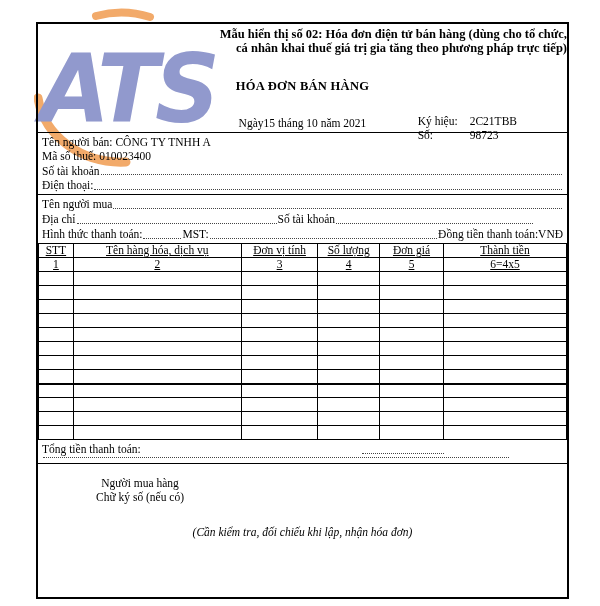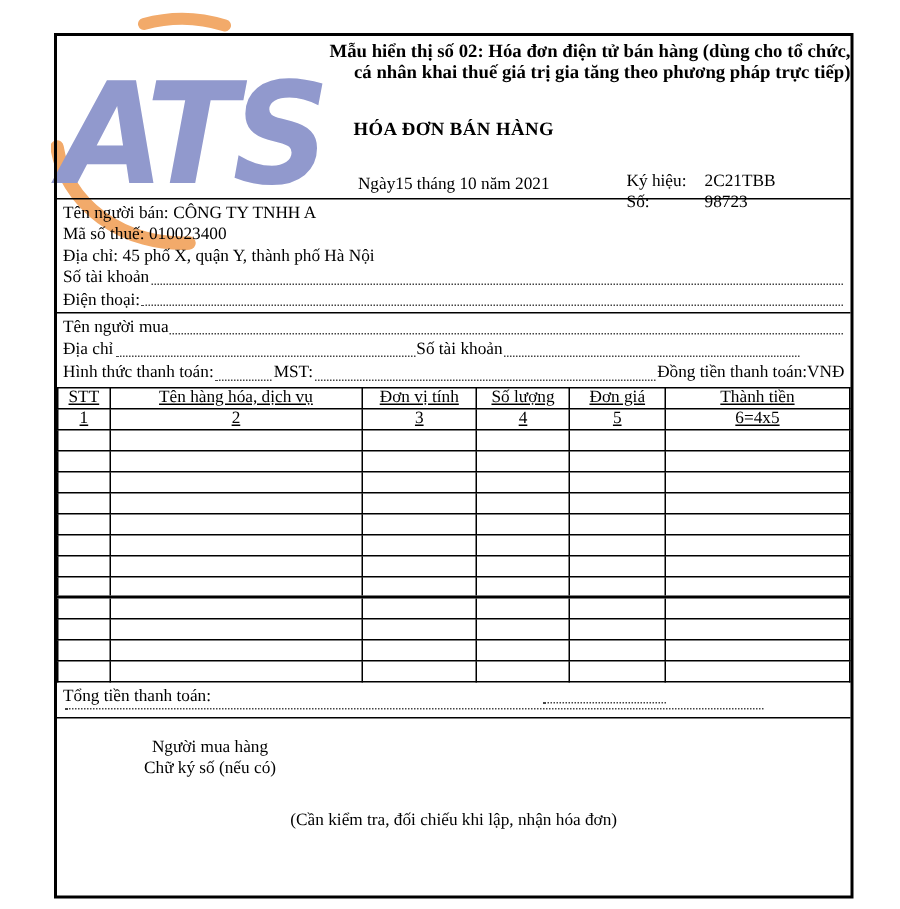--- a/index.html
+++ b/index.html
@@ -39,21 +39,21 @@
   table.items tr.thick td{border-bottom:2px solid #000;}
   
   .totals{font-size:11.5px;padding:2px 4px;border-bottom:1.5px solid #000;line-height:15px;}
   .sp{flex:1;}
   .w82{width:82px;}
   .w118{width:118px;}
   .mr54{margin-right:54px;}
   
   .signatures{display:flex;justify-content:space-between;padding:12px 38px 0 58px;font-size:11.5px;line-height:14px;gap:25px;}
   .sig-block{text-align:center;}
-  .footer-note{text-align:center;margin-top:22px;font-size:11.5px;}
+  .footer-note{text-align:center;font-style:italic;margin-top:22px;font-size:11.5px;}
 </style>
 </head>
 <body>
 
 <div class="canvas">
 
   <svg class="watermark" viewBox="0 0 190 162">
     <path d="M 62 10 A 84 74 0 0 1 116 11" fill="none" stroke-width="8" stroke-linecap="round" stroke="#f2aa6a"></path>
     <path d="M 4 92 A 84 74 0 0 0 92 156" fill="none" stroke-width="9" stroke-linecap="round" stroke="#f2aa6a"></path>
     <text x="6" y="116" font-family="DejaVu Sans, sans-serif" font-weight="bold" font-style="italic" font-size="94" letter-spacing="-4" textLength="176" lengthAdjust="spacingAndGlyphs" fill="#9199cd">ATS</text>
@@ -84,24 +84,20 @@
     <div class="sec seller">
       <div class="line">
         <span class="lbl gap">Tên người bán:</span>
         <span>CÔNG TY TNHH A</span>
       </div>
       <div class="line">
         <span class="lbl gap">Mã số thuế:</span>
         <span>010023400</span>
       </div>
       <div class="line">
-        <span class="lbl gap">Địa chỉ:</span>
-        <span>45 phố X, quận Y, thành phố Hà Nội</span>
-      </div>
-      <div class="line">
         <span class="lbl">Số tài khoản</span>
         <span class="dots"></span>
       </div>
       <div class="line">
         <span class="lbl">Điện thoại:</span>
         <span class="dots"></span>
       </div>
     </div>
 
     <div class="sec buyer">

